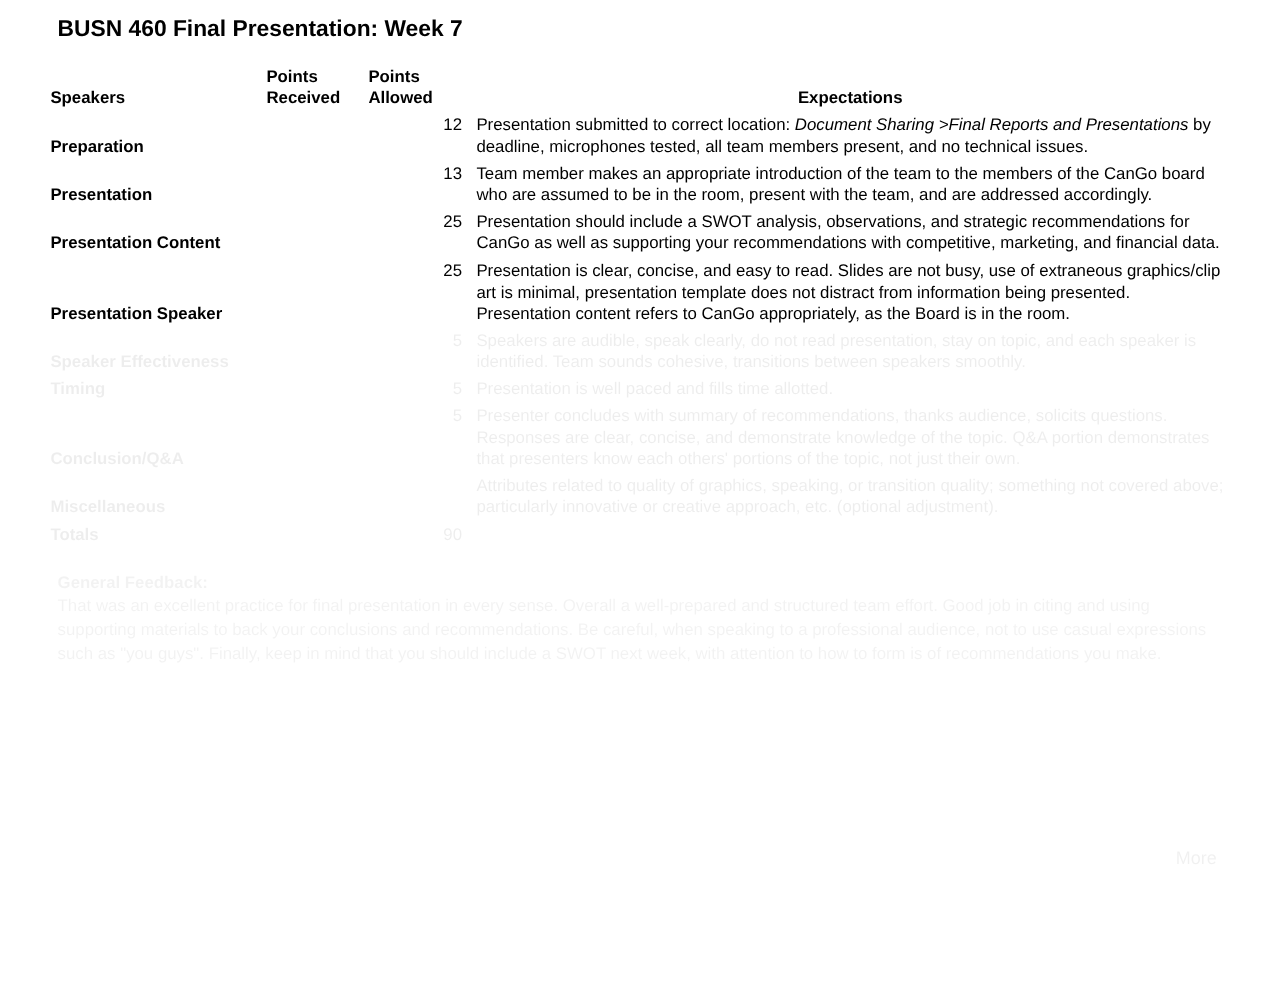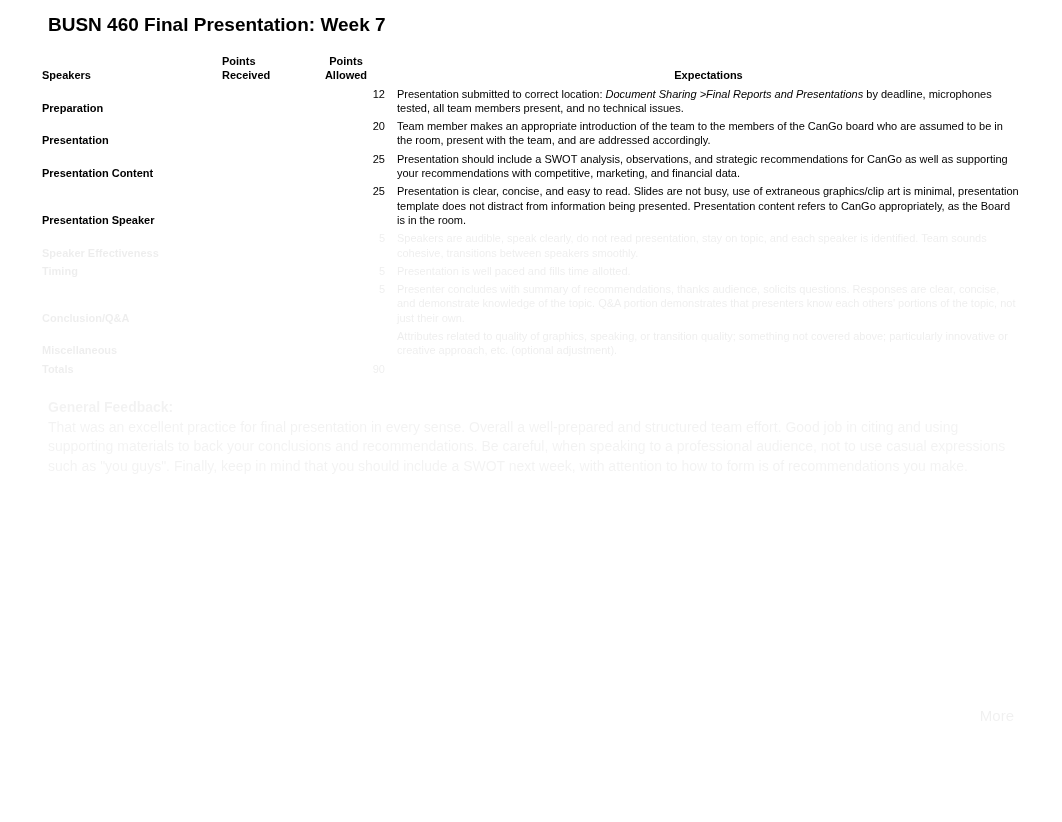--- a/index.html
+++ b/index.html
@@ -21,34 +21,34 @@
       margin: 8px 36px 0 36px;
     }
     table {
       width: 100%;
       border-collapse: collapse;
       table-layout: fixed;
     }
     td, th {
       vertical-align: bottom;
       padding: 2px 6px;
-      font-size: 11px;
+      font-size: 14px;
       line-height: 1.3;
       text-align: left;
     }
     thead th {
       font-weight: bold;
     }
     .col-component { width: 180px; }
     .col-received  { width: 85px; }
     .col-allowed   { width: 90px; }
     .col-expect    { }
 
     thead th.head-received { text-align: left; }
-    thead th.head-allowed  { text-align: center; }
+    thead th.head-allowed  { text-align: left; }
     thead th.head-expect   { text-align: center; }
 
     td.component {
       font-weight: bold;
       vertical-align: bottom;
     }
     td.received {
       text-align: right;
       vertical-align: top;
     }
@@ -110,21 +110,21 @@
         <td class="received"></td>
         <td class="allowed">12</td>
         <td class="expect">
           <span>Presentation submitted to correct location: </span><span class="italic">Document Sharing &gt;Final Reports and Presentations</span><span> by deadline, microphones tested, all team members present, and no technical issues.</span>
         </td>
       </tr>
 
       <tr>
         <td class="component">Presentation</td>
         <td class="received"></td>
-        <td class="allowed">20</td>
+        <td class="allowed">13</td>
         <td class="expect">
           <span>Team member makes an appropriate introduction of the team to the members of the CanGo board who are assumed to be in the room, present with the team, and are addressed accordingly.</span>
         </td>
       </tr>
 
       <tr>
         <td class="component">Presentation Content</td>
         <td class="received"></td>
         <td class="allowed">25</td>
         <td class="expect">

